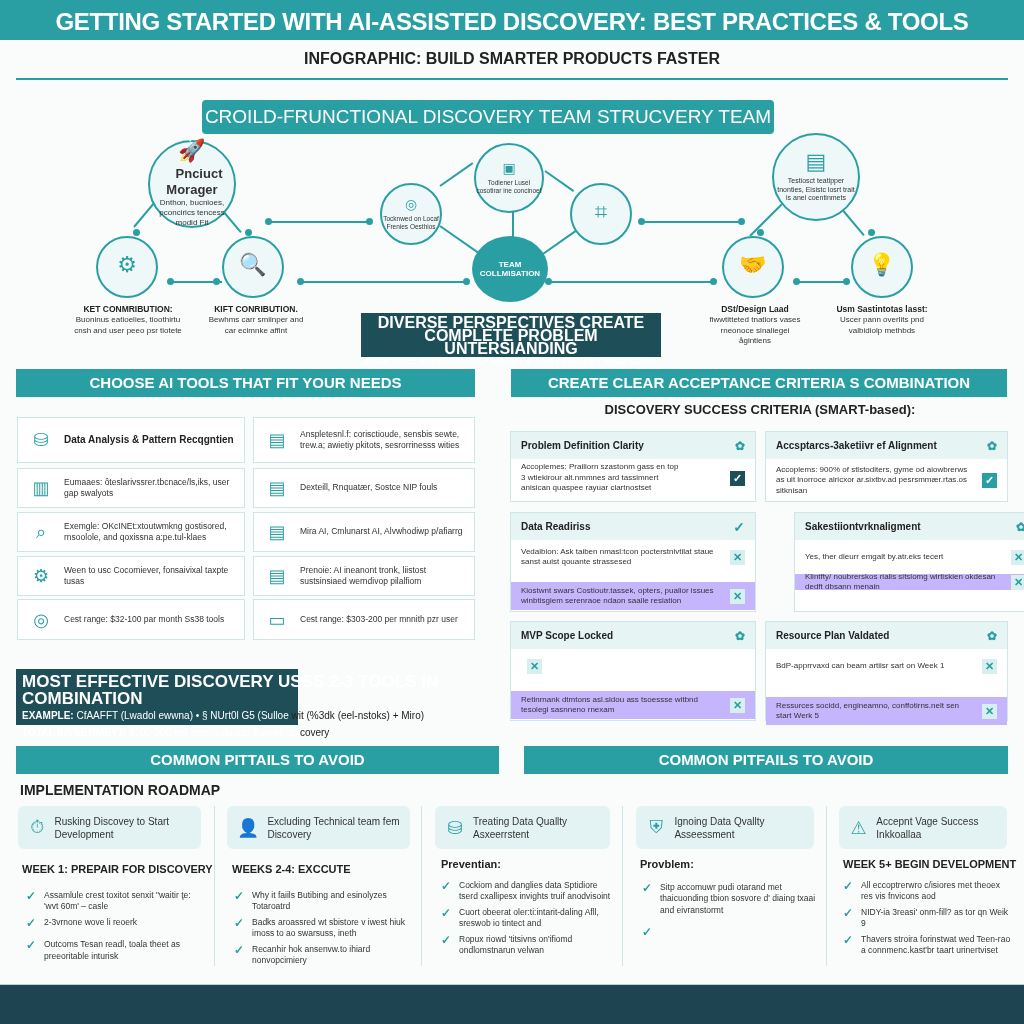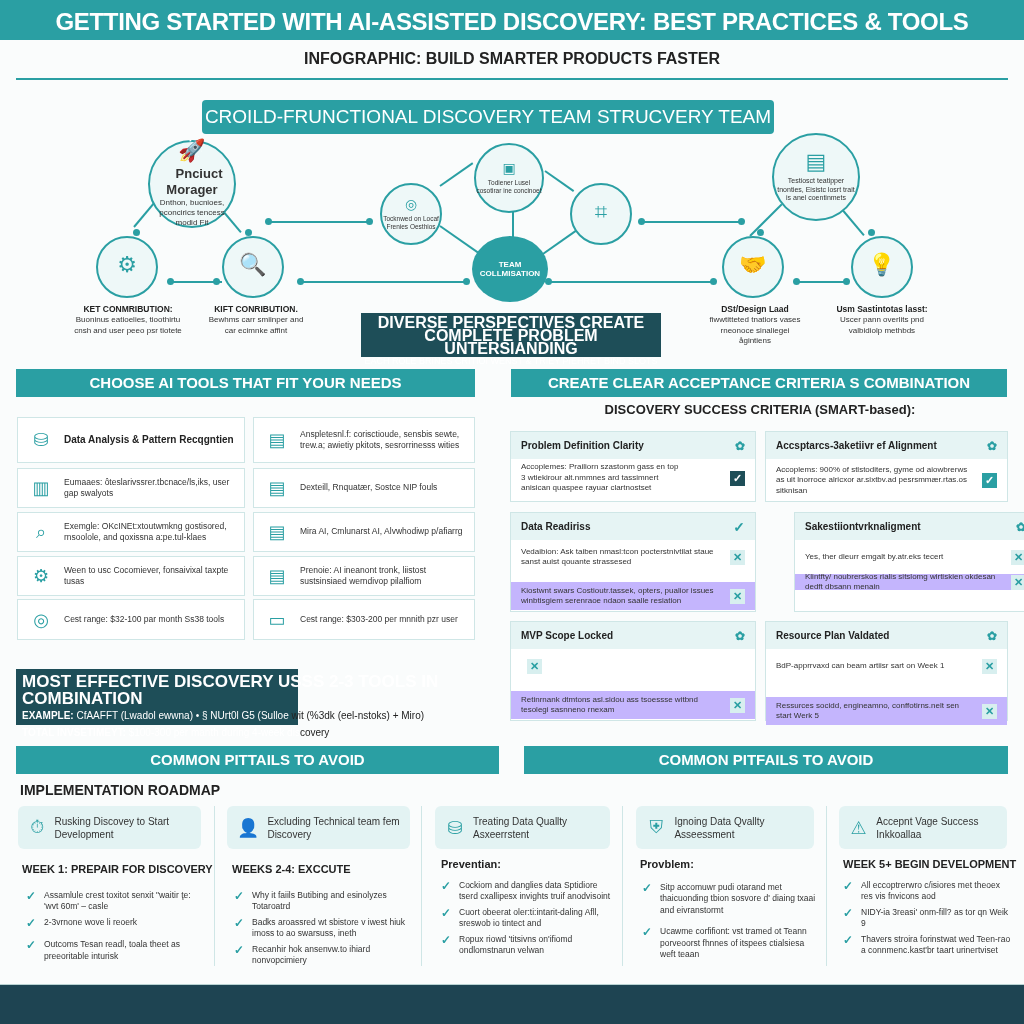--- a/index.html
+++ b/index.html
@@ -356,21 +356,20 @@
   <span class="tx">Ignoing Data Qvallty Asseessment</span>
 </div>
 <div class="abs colhead" style="left:640px;top:858px;">Provblem:</div>
 <div class="abs blist" style="left:642px;top:882px;width:178px;">
   <div class="it">
       <span class="ck">✓</span>
       <span>Sitp accomuwr pudi otarand met thaicuonding tbion sosvore d' diaing txaai and eivranstormt</span>
     </div>
   <div class="it" style="margin-top:10px">
       <span class="ck">✓</span>
-      <span>Ucawme corfifiont: vst tramed ot Teann porveoorst fhnnes of itspees ctialsiesa weft teaan</span>
     </div>
 </div>
 
 <div class="abs pit" style="left:839px;top:806px;width:168px;">
   <span class="ic">⚠</span>
   <span class="tx">Accepnt Vage Success Inkkoallaa</span>
 </div>
 <div class="abs colhead" style="left:843px;top:858px;">WEEK 5+ BEGIN DEVELOPMENT</div>
 <div class="abs blist" style="left:843px;top:880px;width:170px;">
   <div class="it">

